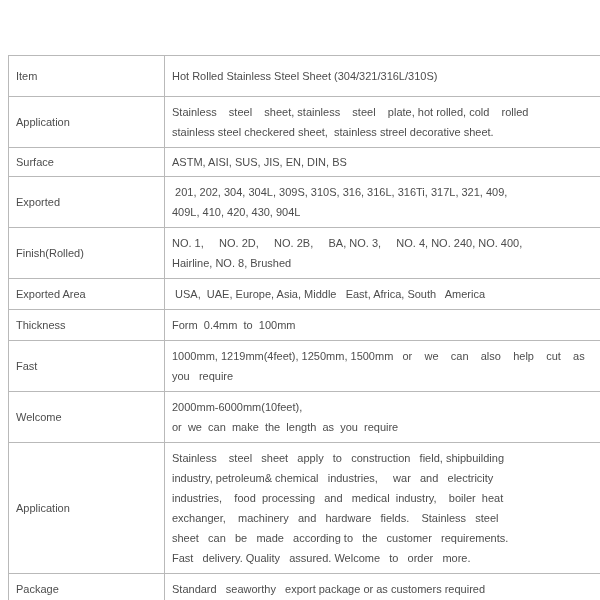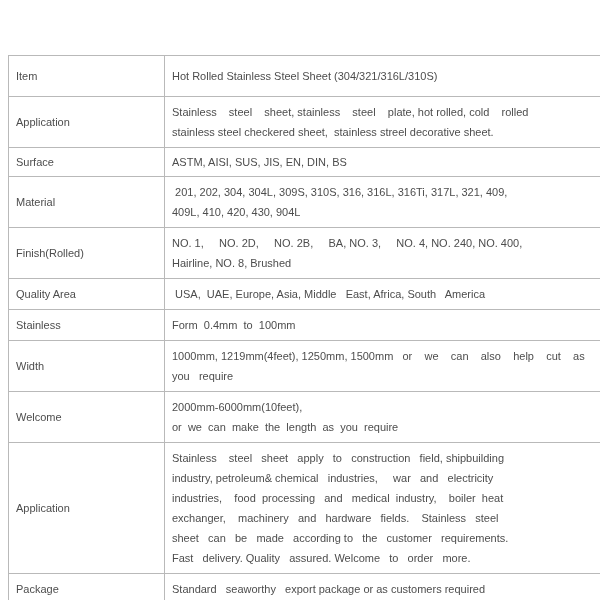--- a/index.html
+++ b/index.html
@@ -85,51 +85,51 @@
       </tr>
 
       <tr class="r-standard">
         <td class="label-cell">Surface</td>
         <td class="value-cell">
           <span class="line">ASTM, AISI, SUS, JIS, EN, DIN, BS</span>
         </td>
       </tr>
 
       <tr class="r-material">
-        <td class="label-cell">Material</td>
+        <td class="label-cell">Exported</td>
         <td class="value-cell">
           <span class="line"> 201, 202, 304, 304L, 309S, 310S, 316, 316L, 316Ti, 317L, 321, 409,</span>
           <span class="line">409L, 410, 420, 430, 904L</span>
         </td>
       </tr>
 
       <tr class="r-finish">
         <td class="label-cell">Finish(Rolled)</td>
         <td class="value-cell">
           <span class="line">NO. 1,     NO. 2D,     NO. 2B,     BA, NO. 3,     NO. 4, NO. 240, NO. 400,</span>
           <span class="line">Hairline, NO. 8, Brushed</span>
         </td>
       </tr>
 
       <tr class="r-exported">
-        <td class="label-cell">Quality   Area</td>
+        <td class="label-cell">Exported   Area</td>
         <td class="value-cell">
           <span class="line"> USA,  UAE, Europe, Asia, Middle   East, Africa, South   America</span>
         </td>
       </tr>
 
       <tr class="r-thickness">
-        <td class="label-cell">Stainless</td>
+        <td class="label-cell">Thickness</td>
         <td class="value-cell">
           <span class="line">Form  0.4mm  to  100mm</span>
         </td>
       </tr>
 
       <tr class="r-width">
-        <td class="label-cell">Width</td>
+        <td class="label-cell">Fast</td>
         <td class="value-cell">
           <span class="line">1000mm, 1219mm(4feet), 1250mm, 1500mm   or    we    can    also    help    cut    as</span>
           <span class="line">you   require</span>
         </td>
       </tr>
 
       <tr class="r-length">
         <td class="label-cell">Welcome</td>
         <td class="value-cell">
           <span class="line">2000mm-6000mm(10feet),</span>

